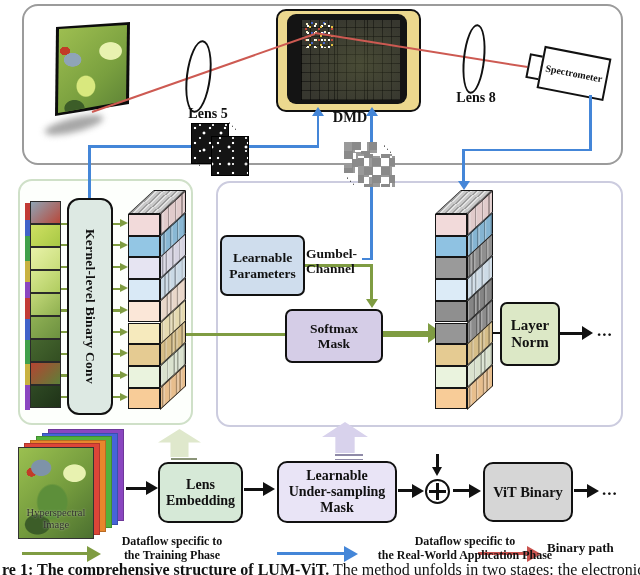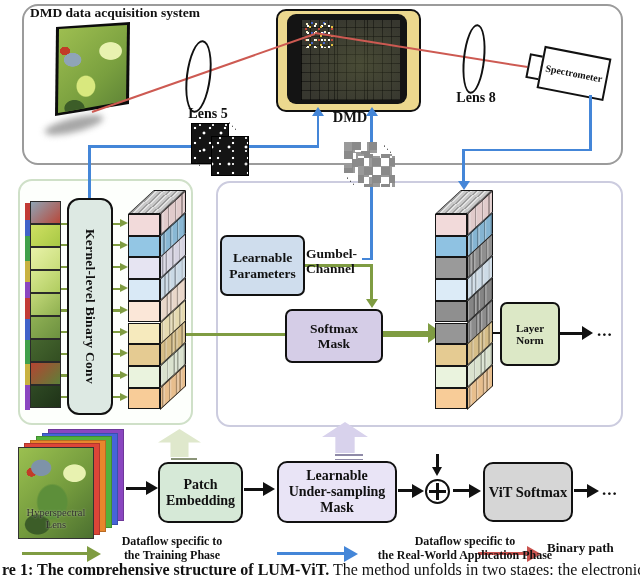--- a/index.html
+++ b/index.html
@@ -117,21 +117,20 @@
 </style>
 </head>
 <body>
 
 <div id="fig">
 
   <div class="panel" id="top-panel"></div>
   <div class="panel" id="left-panel"></div>
   <div class="panel" id="right-panel"></div>
 
-  <div class="lbl" style="left:30px;top:5px;font-size:13.5px;">DMD data acquisition system</div>
 
   <div class="abs" id="scene">
     <div class="shadow"></div>
     <div class="frame"></div>
     <div class="photo"></div>
   </div>
 
   <div class="ln red" style="left:92px;top:111px;width:236px;height:2px;transform:rotate(-19.3deg);transform-origin:0 50%;"></div>
   <div class="ln red" style="left:315px;top:32px;width:222px;height:2px;transform:rotate(9.1deg);transform-origin:0 50%;"></div>
 
@@ -258,67 +257,67 @@
       <div class="cube-side" style="top: 197.6px; background-color: rgb(248, 204, 152); background-position: 18.4px 0px;"></div>
       <div class="cube-front" style="top: 197.6px; background: rgb(248, 204, 152);"></div>
     </div>
 
   <div class="nbox ml" style="left:220px;top:235px;width:85px;height:61px;background:#cfdded;border-radius:7px;font-size:13.5px;">Learnable
 Parameters</div>
   <div class="lbl ml" style="left:306px;top:246px;width:64px;font-size:13.5px;line-height:1.12;">Gumbel-
 Channel</div>
   <div class="nbox ml" style="left:285px;top:309px;width:98px;height:54px;background:#d5cde7;border-radius:7px;font-size:13.5px;">Softmax
 Mask</div>
-  <div class="nbox ml" style="left:500px;top:302px;width:60px;height:64px;background:#dce8c6;border-radius:7px;font-size:11px;">Layer
+  <div class="nbox ml" style="left:500px;top:302px;width:60px;height:64px;background:#dce8c6;border-radius:7px;font-size:15px;">Layer
 Norm</div>
   <div class="ln black" style="left:484px;top:331.5px;width:16px;height:2.5px;"></div>
   <div class="ln black" style="left:560px;top:331.5px;width:24px;height:3px;"></div>
   <div class="ah" style="left:582px;top:326px;border-top:7.5px solid transparent;border-bottom:7.5px solid transparent;border-left:11px solid #111;"></div>
   <div class="dots" style="left:597px;top:321px;">...</div>
 
   <div class="blockarrow" style="left:158px;top:429px;width:43px;height:28px;background:#dfe8cc;"></div>
   <div class="underlines" style="left:171px;top:458px;width:26px;height:10px;background:repeating-linear-gradient(180deg,#8a9478 0 1.8px,transparent 1.8px 4.6px);"></div>
   <div class="blockarrow" style="left:322px;top:422px;width:46px;height:31px;background:#d8d2ec;"></div>
   <div class="underlines" style="left:335px;top:454px;width:28px;height:10px;background:repeating-linear-gradient(180deg,#8f8aa8 0 1.8px,transparent 1.8px 4.6px);"></div>
 
   <div class="abs" id="hstack">
     <div class="frame" style="left: 30px; top: 0px; background: rgb(138, 70, 192);"></div>
       <div class="frame" style="left: 24px; top: 3.6px; background: rgb(70, 100, 216);"></div>
       <div class="frame" style="left: 18px; top: 7.2px; background: rgb(82, 178, 60);"></div>
       <div class="frame" style="left: 12px; top: 10.8px; background: rgb(232, 134, 44);"></div>
       <div class="frame" style="left: 6px; top: 14.4px; background: rgb(221, 69, 56);"></div>
       <div class="front"></div>
     <div class="imglabel ml">Hyperspectral
-Lens</div>
+Image</div>
   </div>
 
   <div class="ln black" style="left:126px;top:486.5px;width:21px;height:3.2px;"></div>
   <div class="ah" style="left:146px;top:481px;border-top:7.5px solid transparent;border-bottom:7.5px solid transparent;border-left:12px solid #111;"></div>
 
-  <div class="nbox ml" style="left:158px;top:462px;width:85px;height:61px;background:#d6e9d7;border-radius:10px;font-size:14px;">Patch
+  <div class="nbox ml" style="left:158px;top:462px;width:85px;height:61px;background:#d6e9d7;border-radius:10px;font-size:14px;">Lens
 Embedding</div>
 
   <div class="ln black" style="left:244px;top:487.5px;width:20px;height:3.2px;"></div>
   <div class="ah" style="left:263px;top:482px;border-top:7.5px solid transparent;border-bottom:7.5px solid transparent;border-left:12px solid #111;"></div>
 
   <div class="nbox ml" style="left:277px;top:461px;width:120px;height:62px;background:#e9e4f6;border-radius:10px;font-size:14px;">Learnable
 Under-sampling
 Mask</div>
 
   <div class="ln black" style="left:398px;top:489px;width:15px;height:3.2px;"></div>
   <div class="ah" style="left:412px;top:483.5px;border-top:7.5px solid transparent;border-bottom:7.5px solid transparent;border-left:12px solid #111;"></div>
 
   <div class="ln black" style="left:436px;top:454px;width:2.6px;height:14px;"></div>
   <div class="ah" style="left:431.5px;top:467px;border-left:5.5px solid transparent;border-right:5.5px solid transparent;border-top:9px solid #111;"></div>
   <div class="abs" id="oplus"></div>
 
   <div class="ln black" style="left:453px;top:489px;width:17px;height:3.2px;"></div>
   <div class="ah" style="left:469px;top:483.5px;border-top:7.5px solid transparent;border-bottom:7.5px solid transparent;border-left:12px solid #111;"></div>
 
-  <div class="nbox" style="left:483px;top:462px;width:90px;height:60px;background:#d6d6d6;border-radius:10px;font-size:14.5px;">ViT Softmax</div>
+  <div class="nbox" style="left:483px;top:462px;width:90px;height:60px;background:#d6d6d6;border-radius:10px;font-size:14.5px;">ViT Binary</div>
 
   <div class="ln black" style="left:574px;top:489px;width:14px;height:3.2px;"></div>
   <div class="ah" style="left:587px;top:483.5px;border-top:7.5px solid transparent;border-bottom:7.5px solid transparent;border-left:12px solid #111;"></div>
   <div class="dots" style="left:602px;top:480px;">...</div>
 
   <div class="ln green" style="left:22px;top:551.5px;width:66px;height:3.4px;z-index:5;"></div>
   <div class="ah" style="left:87px;top:545.5px;border-top:8px solid transparent;border-bottom:8px solid transparent;border-left:14px solid #7f9c42;z-index:5;"></div>
   <div class="lbl ml" style="left:106px;top:535px;width:132px;text-align:center;font-size:12px;line-height:1.15;">Dataflow specific to
 the Training Phase</div>
 

